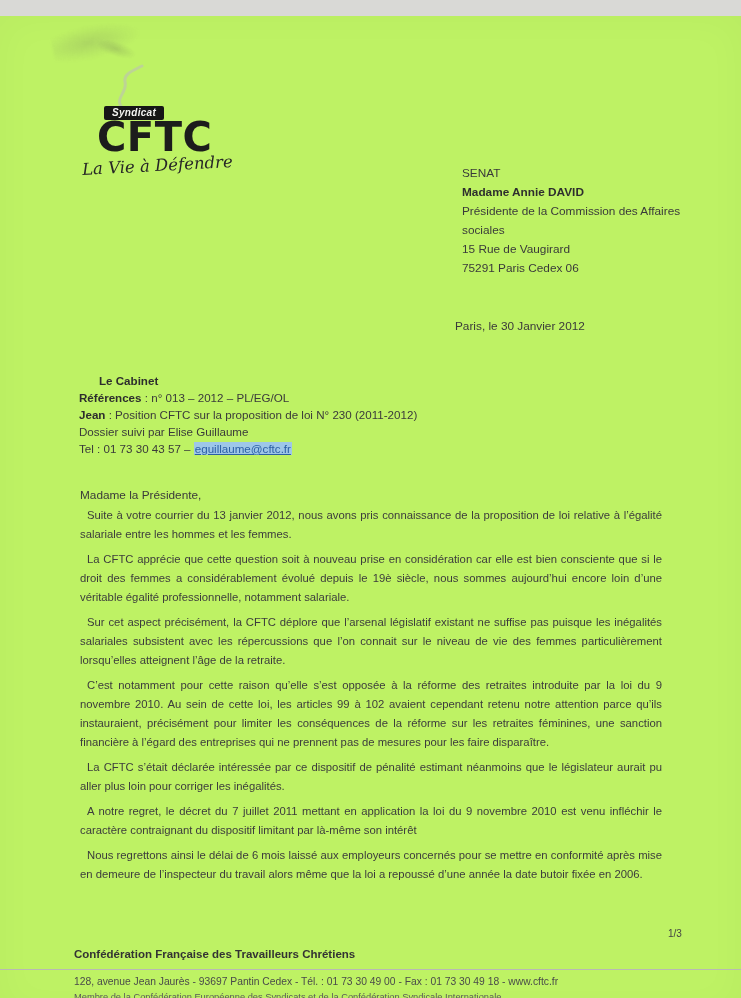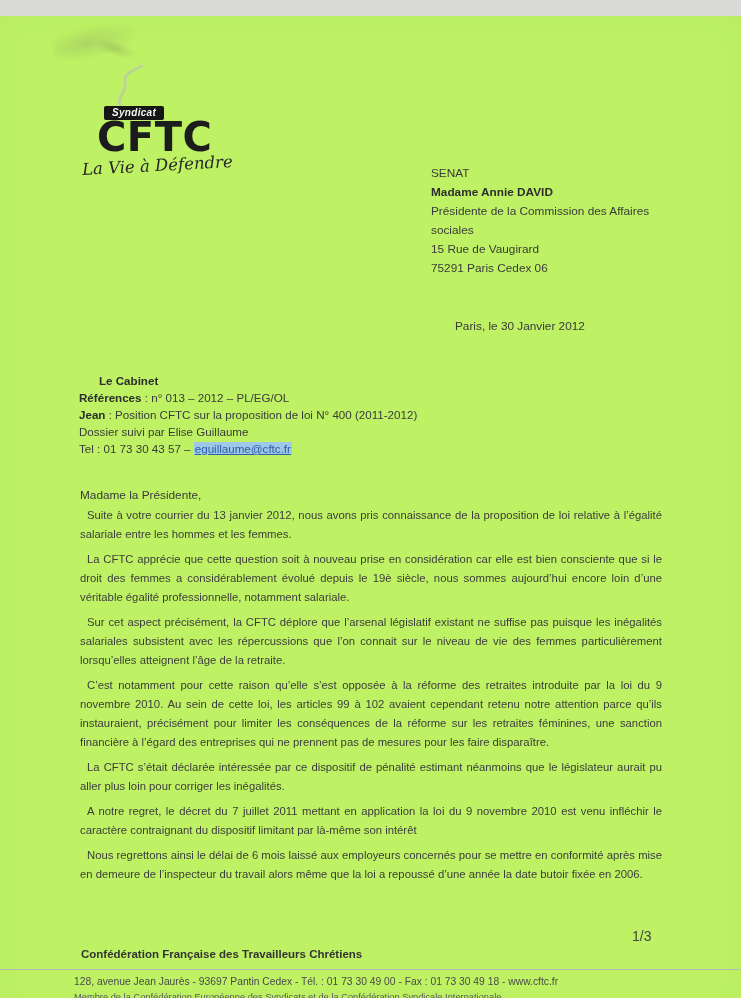--- a/index.html
+++ b/index.html
@@ -41,21 +41,21 @@
     color: #1c1c1c;
   }
   .logo .slogan {
     position: absolute; left: 0px; top: 92px;
     font-family: "DejaVu Serif", serif; font-style: italic;
     font-size: 16.5px; color: #262626; white-space: nowrap;
     transform: rotate(-3deg);
   }
 
   
-  .recipient { position: absolute; left: 431px; top: 148px; width: 228px;
+  .recipient { position: absolute; left: 462px; top: 148px; width: 228px;
                font-size: 11.8px; line-height: 19px; color: #3a3a3a; }
   .recipient .bold { font-weight: bold; color: #2e2e2e; }
 
   .dateline { position: absolute; left: 455px; top: 303px; font-size: 11.8px; color: #3a3a3a; }
 
   
   .refblock { position: absolute; left: 79px; top: 356px; font-size: 11.6px; line-height: 17px; color: #3a3a3a; }
   .refblock .cabinet { font-weight: bold; color: #2d2d2d; padding-left: 20px; }
   .refblock .lbl { font-weight: bold; color: #2d2d2d; text-align: right; }
   .email {
@@ -72,22 +72,22 @@
   .body p {
     margin: 0 0 6px 0;
     font-size: 11.3px;
     line-height: 19px;
     text-align: justify;
     text-indent: 7px;
     color: #3c3c3c;
   }
 
   
-  .pageno { position: absolute; left: 632px; top: 912px; font-size: 14px; color: #444; }
-  .footer-org { position: absolute; left: 81px; top: 932px; font-size: 11.5px; font-weight: bold; color: #333; }
+  .pageno { position: absolute; left: 668px; top: 912px; font-size: 10px; color: #444; }
+  .footer-org { position: absolute; left: 74px; top: 932px; font-size: 11.5px; font-weight: bold; color: #333; }
   .footer-rule { position: absolute; left: 0; top: 953px; width: 741px; height: 1px; background: #b9b9b4; }
   .footer-address { position: absolute; left: 74px; top: 960px; font-size: 10.3px; color: #4a4a4a; }
   .footer-membership { position: absolute; left: 74px; top: 976px; font-size: 9.3px; color: #5a5a5a; }
   .footer-linkfrag {
     position: absolute; left: 74px; top: 990px; width: 94px; height: 8px;
     background: var(--link-bg, #9ec7e8);
     border-radius: 1px;
   }
 </style>
 </head>
@@ -113,21 +113,21 @@
     <div>Présidente de la Commission des Affaires sociales</div>
     <div>15 Rue de Vaugirard</div>
     <div>75291 Paris Cedex 06</div>
   </div>
 
   <div class="dateline">Paris, le 30 Janvier 2012</div>
 
   <div class="refblock">
     <div class="cabinet">Le Cabinet</div>
     <div><span class="lbl">Références</span><span> : n° 013 – 2012 – PL/EG/OL</span></div>
-    <div><span class="lbl">Jean</span><span> : Position CFTC sur la proposition de loi N° 400 (2011-2012)</span></div>
+    <div><span class="lbl">Jean</span><span> : Position CFTC sur la proposition de loi N° 230 (2011-2012)</span></div>
     <div>Dossier suivi par Elise Guillaume</div>
     <div><span>Tel : 01 73 30 43 57 – </span><a href="#" class="email">eguillaume@cftc.fr</a></div>
   </div>
 
   <div class="salutation">Madame la Présidente,</div>
 
   <div class="body">
     <p>Suite à votre courrier du 13 janvier 2012, nous avons pris connaissance de la proposition de loi relative à l’égalité salariale entre les hommes et les femmes.</p>
     <p>La CFTC apprécie que cette question soit à nouveau prise en considération car elle est bien consciente que si le droit des femmes a considérablement évolué depuis le 19è siècle, nous sommes aujourd’hui encore loin d’une véritable égalité professionnelle, notamment salariale.</p>
     <p>Sur cet aspect précisément, la CFTC déplore que l’arsenal législatif existant ne suffise pas puisque les inégalités salariales subsistent avec les répercussions que l’on connait sur le niveau de vie des femmes particulièrement lorsqu’elles atteignent l’âge de la retraite.</p>

